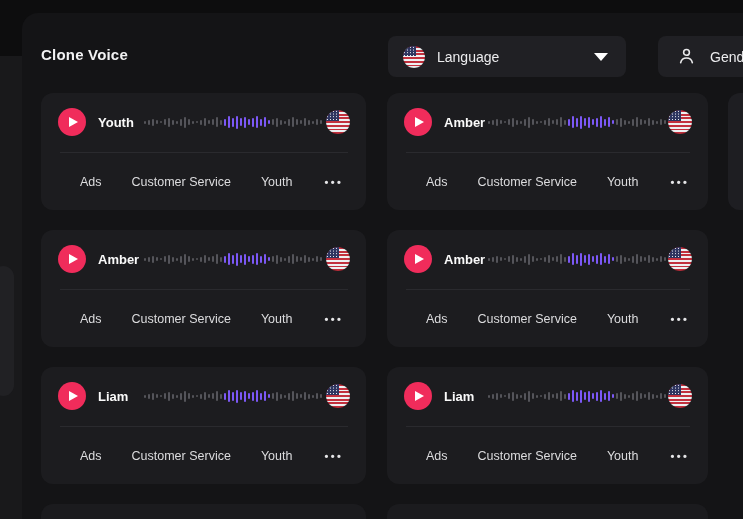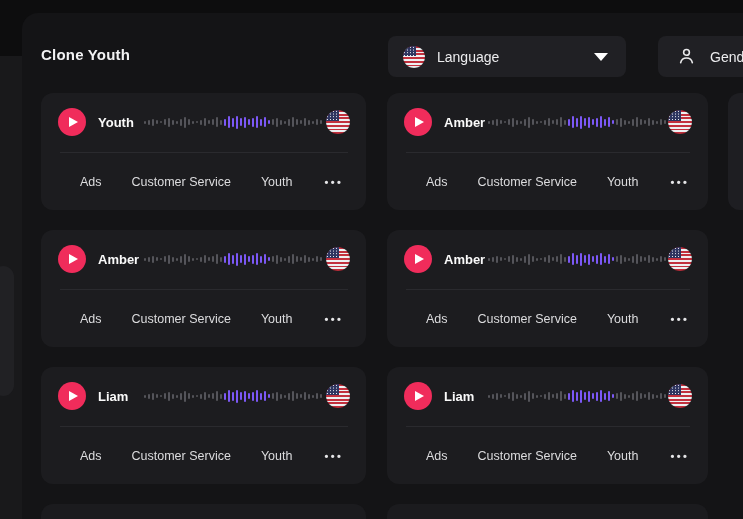--- a/index.html
+++ b/index.html
@@ -69,21 +69,21 @@
 <body>
 
 <div class="stage">
 
   <div class="left-strip">
     <div class="left-bump"></div>
   </div>
 
   <div class="panel">
 
-    <h1 class="page-title">Clone Youth</h1>
+    <h1 class="page-title">Clone Voice</h1>
 
     <button class="control language">
       <span class="flag sm"></span>
       <span class="label">Language</span>
       <span class="caret"></span>
     </button>
 
     <button class="control gender">
       <svg class="person-icon" width="21" height="21" viewBox="0 0 24 24" fill="none" stroke="#e9e9ea" stroke-width="1.8">
         <circle cx="12" cy="7.3" r="3.3"></circle>

